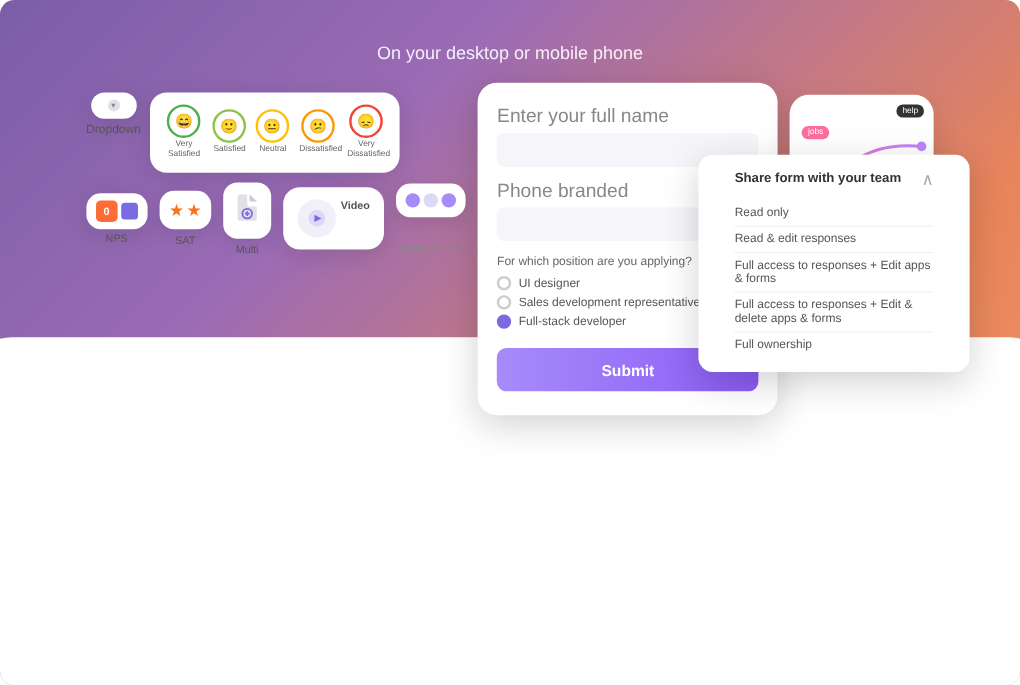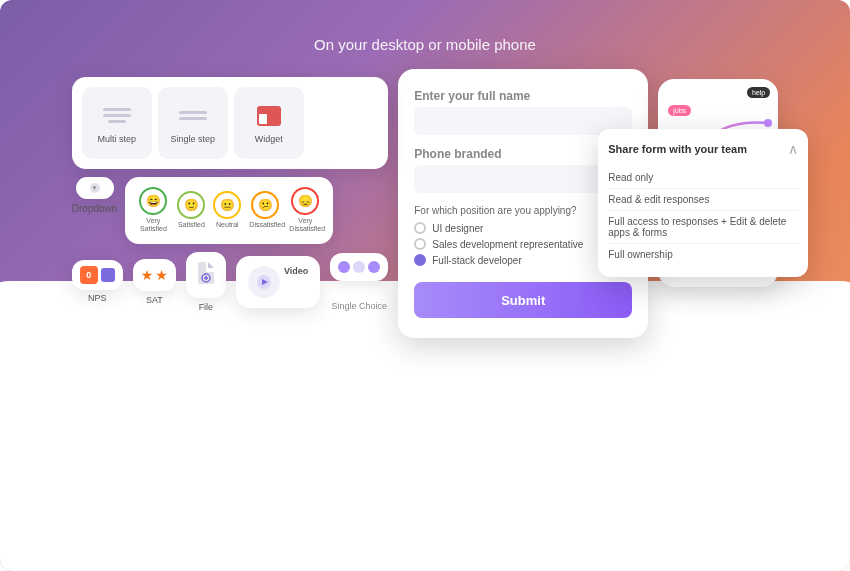--- a/index.html
+++ b/index.html
@@ -377,24 +377,23 @@
       color: #333;
       text-align: center;
       margin-bottom: 16px;
     }
 
     .form-field {
       margin-bottom: 12px;
     }
 
     .field-label {
-      font-size: 12px;
+      font-size: 16px;
       color: #888;
       margin-bottom: 4px;
-      font-weight: bold;
     }
 
     .field-input {
       width: 100%;
       height: 28px;
       background: #f5f5fa;
       border-radius: 6px;
       border: none;
     }
 
@@ -443,23 +442,23 @@
       cursor: pointer;
     }
 
     
     .share-dropdown {
       position: absolute;
       right: -160px;
       top: 60px;
       background: white;
       border-radius: 12px;
-      padding: 12px 10px;
+      padding: 12px 30px;
       box-shadow: 0 8px 30px rgba(0,0,0,0.18);
-      width: 210px;
+      width: 226px;
       z-index: 10;
     }
 
     .share-header {
       display: flex;
       justify-content: space-between;
       align-items: center;
       margin-bottom: 10px;
     }
 
@@ -591,43 +590,20 @@
 
 <div class="bg">
   <div class="header">
     <p>On your desktop or mobile phone</p>
   </div>
 
   <div class="content-area">
 
     <div class="left-full">
 
-      <div class="form-types">
-        <div class="form-type-card">
-          <div class="form-type-icon">
-            <div class="icon-line"></div>
-            <div class="icon-line"></div>
-            <div class="icon-line" style="width:18px"></div>
-          </div>
-          <span class="form-type-label">Multi step</span>
-        </div>
-        <div class="form-type-card">
-          <div class="form-type-icon">
-            <div class="icon-line"></div>
-            <div class="icon-line"></div>
-          </div>
-          <span class="form-type-label">Single step</span>
-        </div>
-        <div class="form-type-card">
-          <div class="form-type-icon">
-            <div class="widget-icon-box"></div>
-          </div>
-          <span class="form-type-label">Widget</span>
-        </div>
-      </div>
 
       <div class="row-wrap">
 
         <div class="dropdown-pill-wrap">
           <div class="dropdown-pill">
             <div class="dropdown-arrow">▾</div>
           </div>
           <span class="dropdown-text-label">Dropdown</span>
         </div>
 
@@ -678,21 +654,21 @@
 
         <div class="file-card">
           <div class="file-icon-wrap">
             <svg width="24" height="26" viewBox="0 0 24 26">
               <path d="M12 2 C12 2 12 10 12 10 C12 12 14 12 14 12 L20 12 L20 22 C20 23 19 24 18 24 L6 24 C5 24 4 23 4 22 L4 4 C4 3 5 2 6 2 Z" fill="#e0e0e8"></path>
               <path d="M14 2 L20 8 L14 8 Z" fill="#c8c8d8"></path>
               <circle cx="12" cy="18" r="4" fill="none" stroke="#7b6be0" stroke-width="1.5"></circle>
               <path d="M10 18 L14 18 M12 16 L12 20" stroke="#7b6be0" stroke-width="1.5"></path>
             </svg>
           </div>
-          <span class="file-label">File</span>
+          <span class="file-label">Multi</span>
         </div>
 
         <div class="video-card">
           <div class="video-circle">
             <svg width="16" height="16" viewBox="0 0 16 16">
               <circle cx="8" cy="8" r="7" fill="#ddd8f8"></circle>
               <polygon points="6,5 12,8 6,11" fill="#7b6be0"></polygon>
             </svg>
           </div>
           <span class="video-label">Video</span>
@@ -743,20 +719,21 @@
         <button class="submit-btn">Submit</button>
 
         
         <div class="share-dropdown">
           <div class="share-header">
             <span class="share-title">Share form with your team</span>
             <span class="share-close">∧</span>
           </div>
           <div class="share-option">Read only</div>
           <div class="share-option">Read &amp; edit responses</div>
+          <div class="share-option">Full access to responses + Edit apps &amp; forms</div>
           <div class="share-option">Full access to responses + Edit &amp; delete apps &amp; forms</div>
           <div class="share-option">Full ownership</div>
         </div>
       </div>
     </div>
 
     <div class="right-panel">
 
       <div class="analytics-card">
         <span class="tag-help">help</span>

